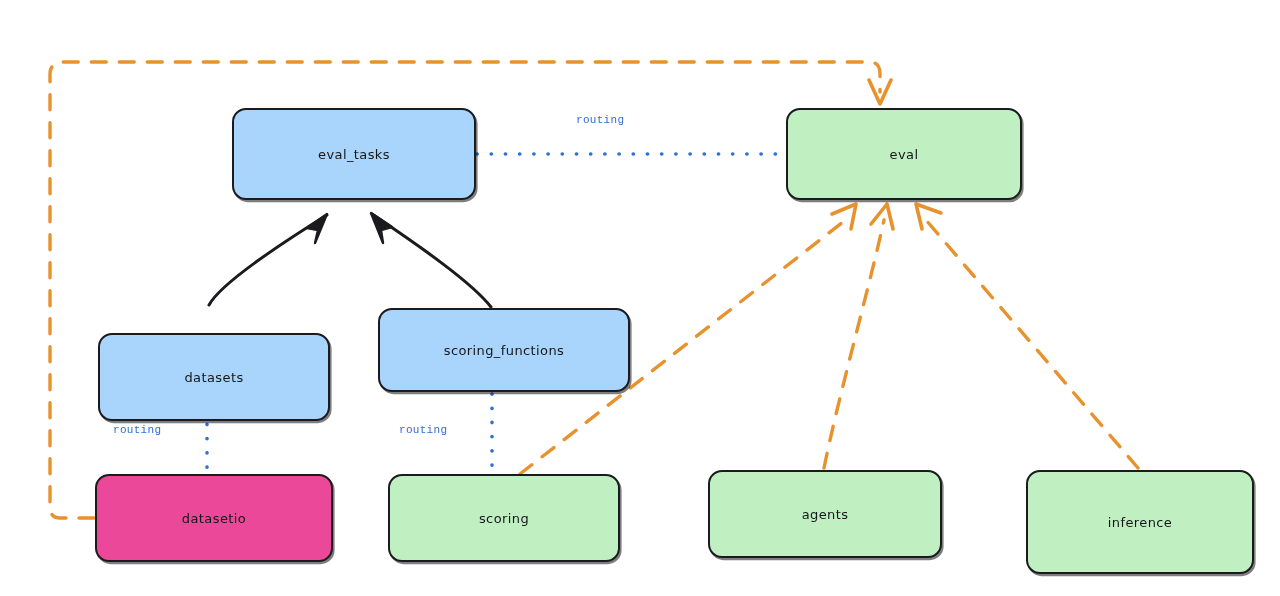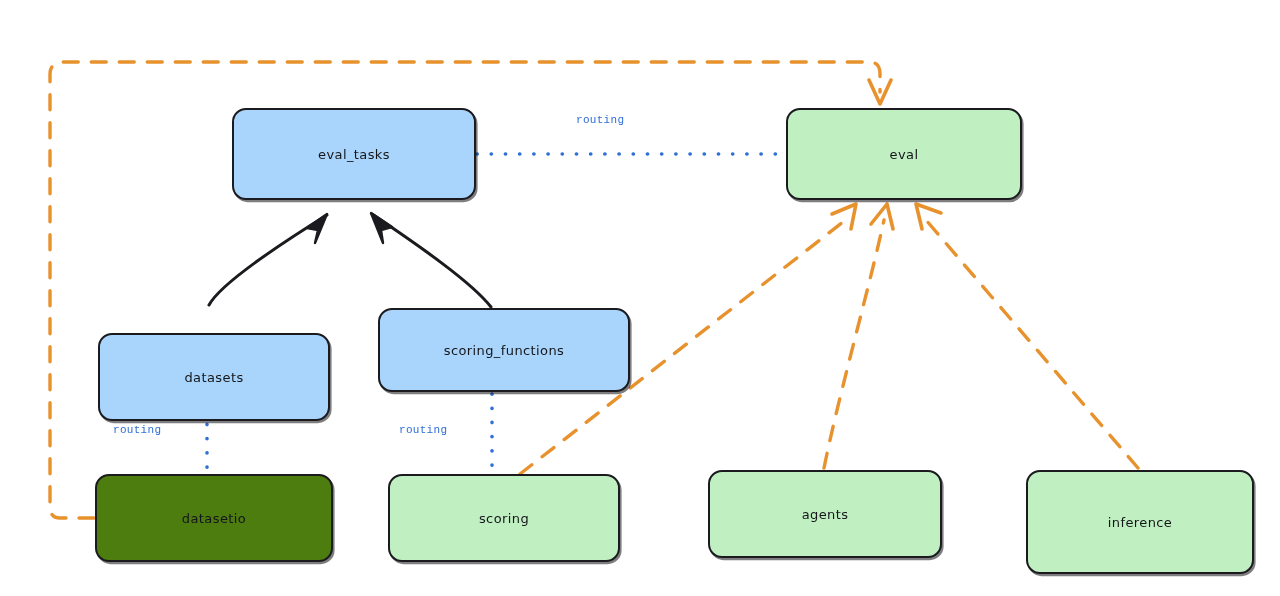--- a/index.html
+++ b/index.html
@@ -111,21 +111,21 @@
   </div>
 
   <div class="node" style="left:98px; top:306px; width:232px; height:88px; background:#a9d5fc;margin-top:27px;">
     <span class="node-label">datasets</span>
   </div>
 
   <div class="node" style="left:378px; top:308px; width:252px; height:84px; background:#a9d5fc;justify-content:center;">
     <span class="node-label">scoring_functions</span>
   </div>
 
-  <div class="node" style="left:95px; top:474px; width:238px; height:88px; background:#4d7c0f;">
+  <div class="node" style="left:95px; top:474px; width:238px; height:88px; background:#ec4899;">
     <span class="node-label">datasetio</span>
   </div>
 
   <div class="node" style="left:388px; top:474px; width:232px; height:88px; background:#c0f0c2;">
     <span class="node-label">scoring</span>
   </div>
 
   <div class="node" style="left:708px; top:470px; width:234px; height:88px; background:#c0f0c2;">
     <span class="node-label">agents</span>
   </div>

